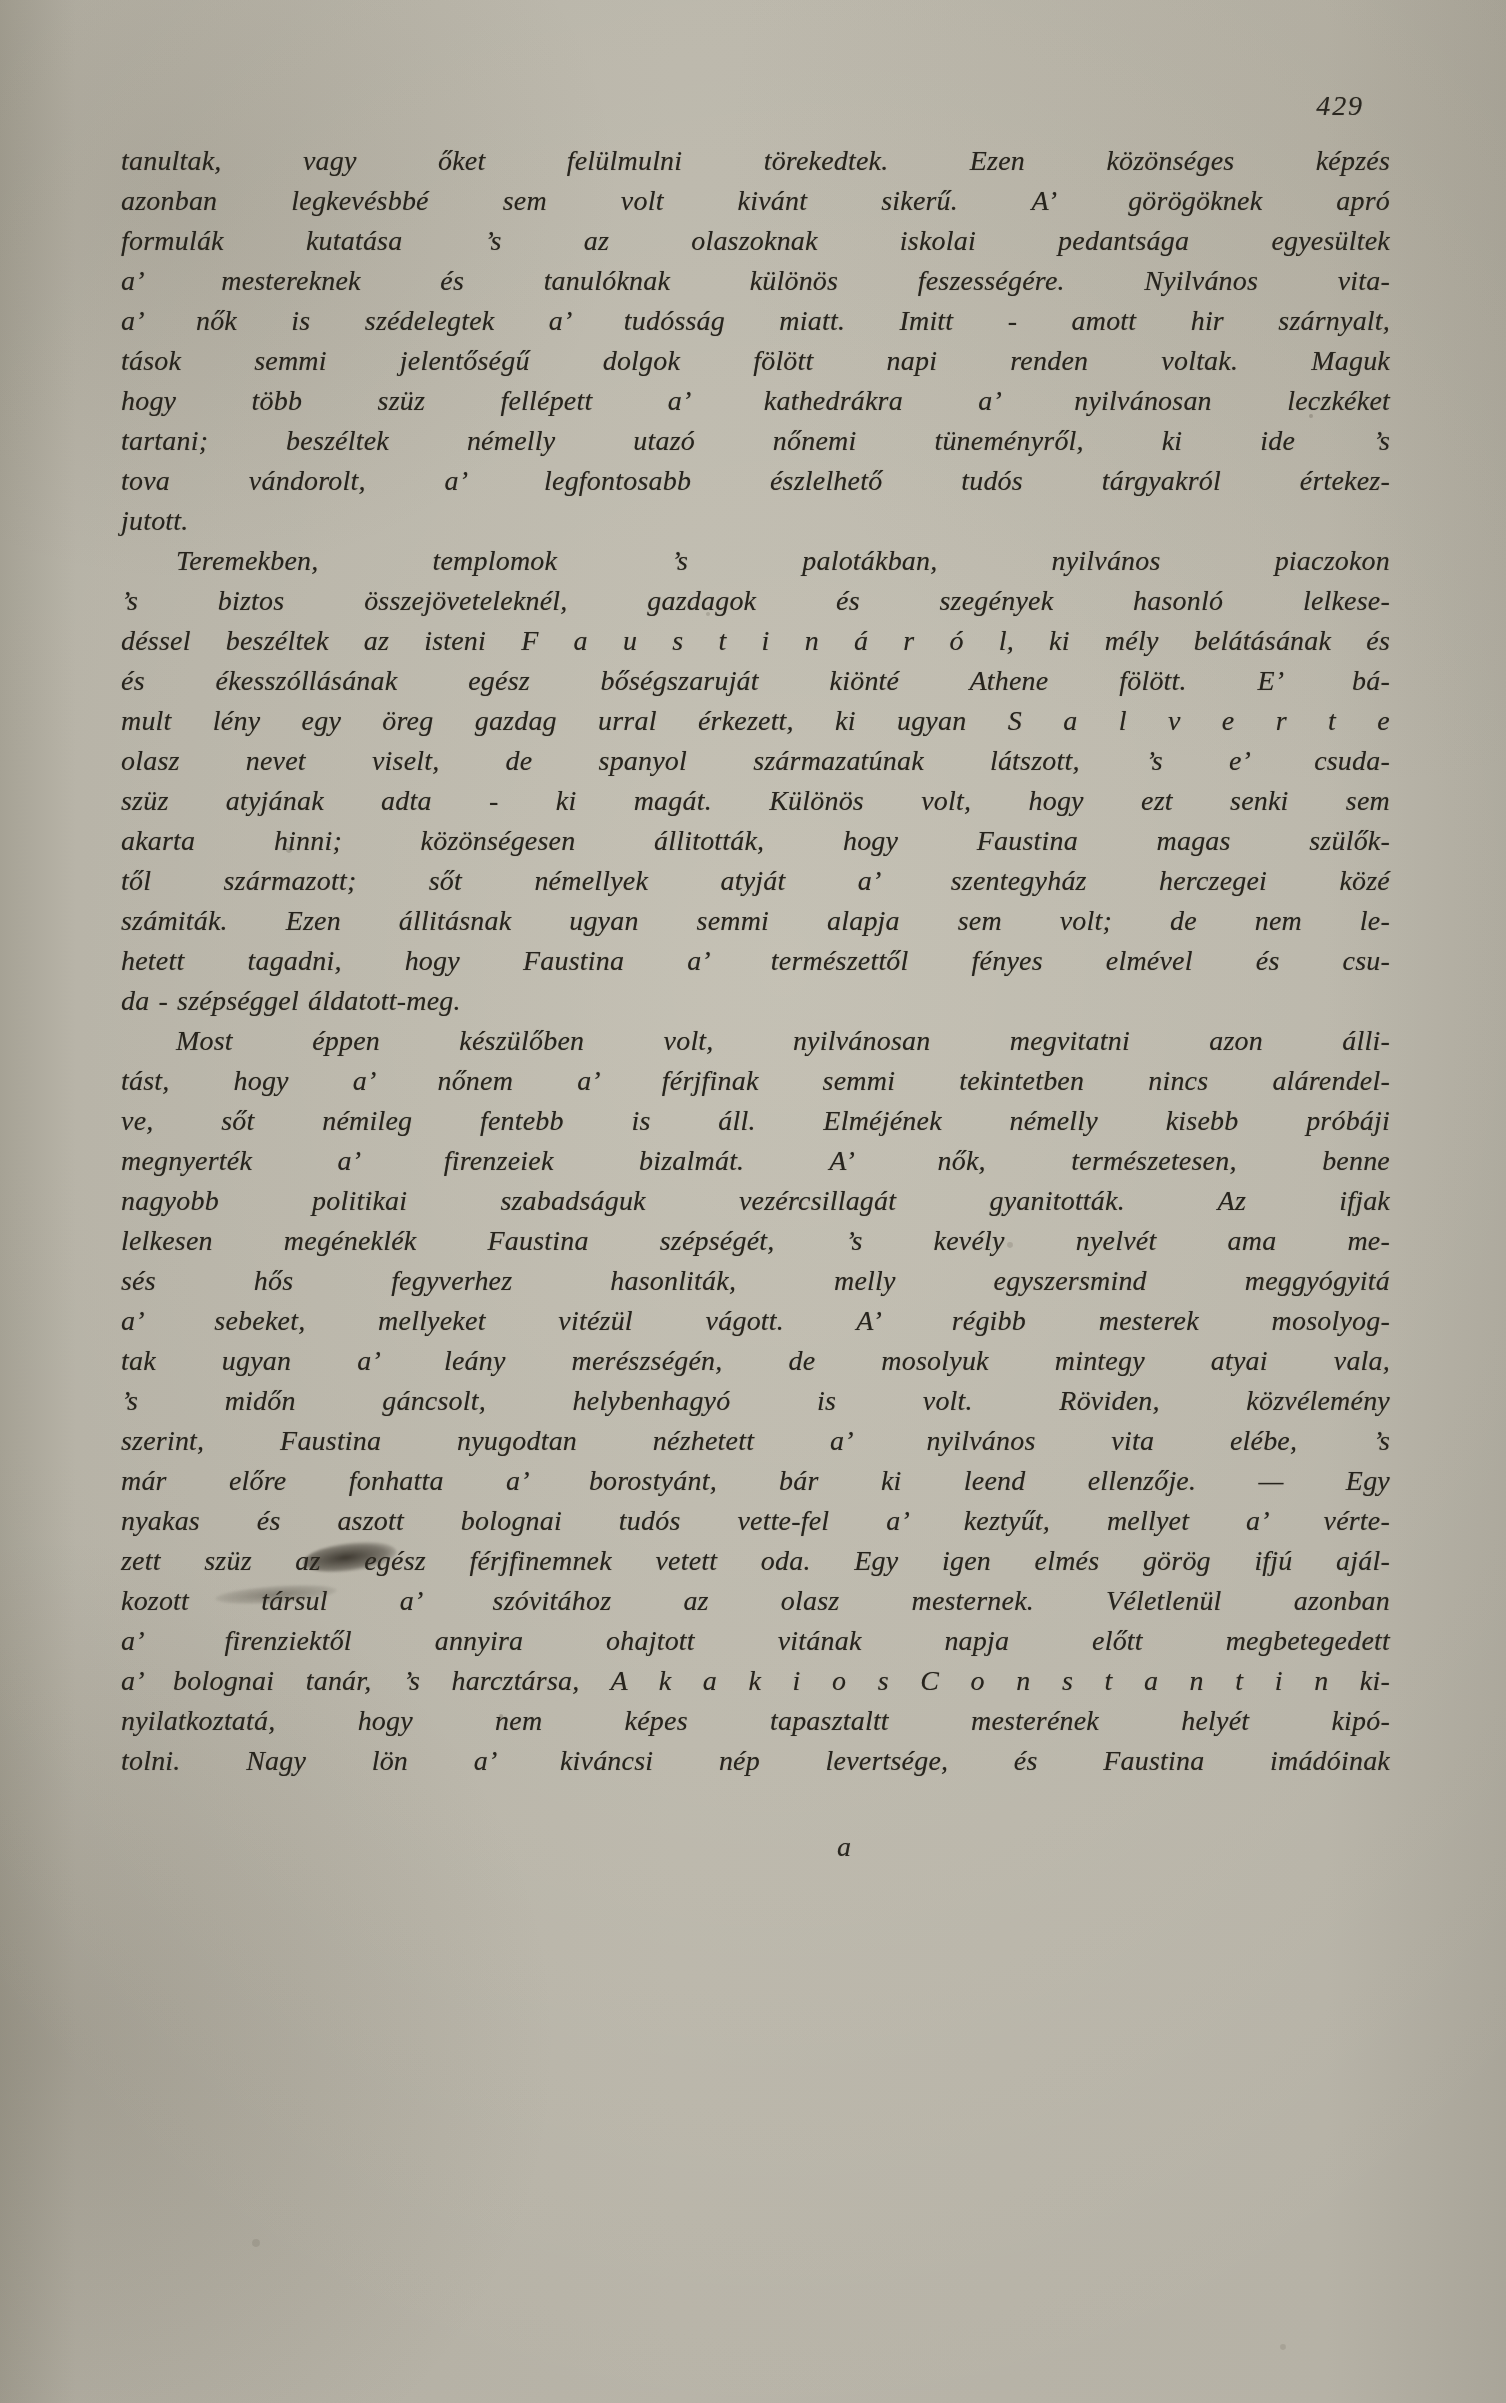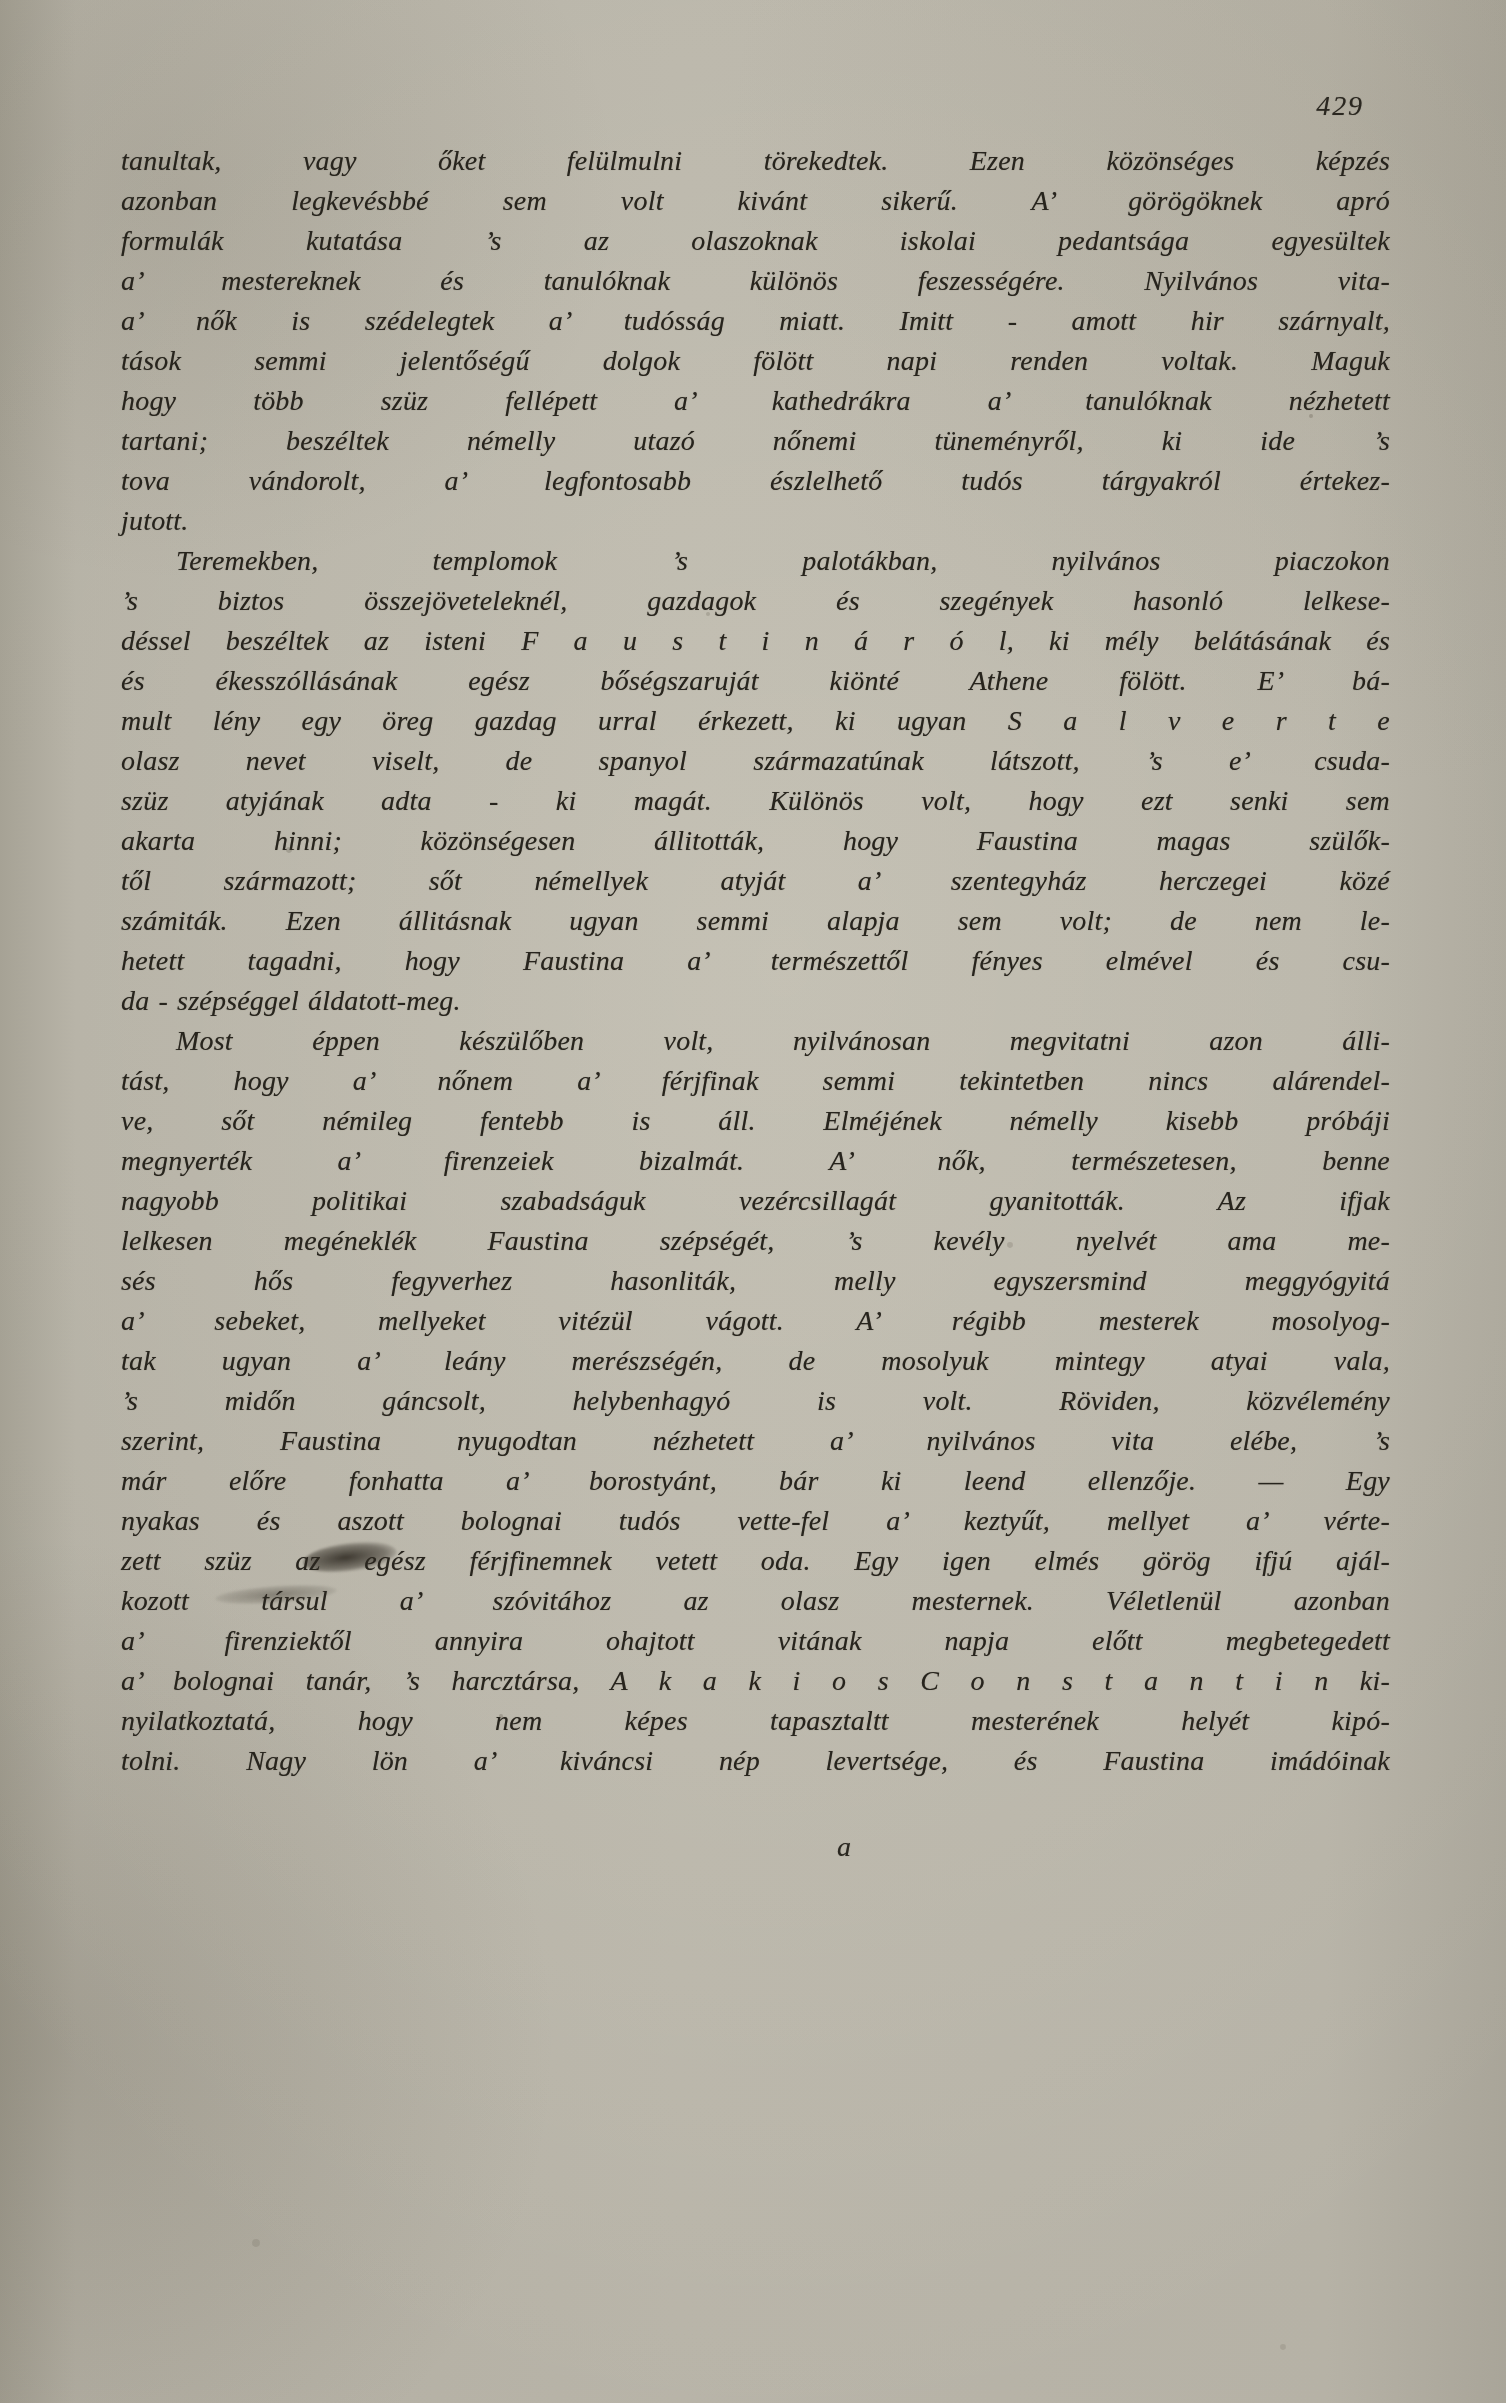--- a/index.html
+++ b/index.html
@@ -109,21 +109,21 @@
 <div class="page">
   <div class="page-number">429</div>
 
   <div class="text-block">
       <div class="line">tanultak, vagy őket felülmulni törekedtek. Ezen közönséges képzés</div>
       <div class="line">azonban legkevésbbé sem volt kivánt sikerű. A’ görögöknek apró</div>
       <div class="line">formulák kutatása ’s az olaszoknak iskolai pedantsága egyesültek</div>
       <div class="line">a’ mestereknek és tanulóknak különös feszességére. Nyilvános vita-</div>
       <div class="line">a’ nők is szédelegtek a’ tudósság miatt. Imitt - amott hir szárnyalt,</div>
       <div class="line">tások semmi jelentőségű dolgok fölött napi renden voltak. Maguk</div>
-      <div class="line">hogy több szüz fellépett a’ kathedrákra a’ tanulóknak nézhetett</div>
+      <div class="line">hogy több szüz fellépett a’ kathedrákra a’ nyilvánosan leczkéket</div>
       <div class="line">tartani; beszéltek némelly utazó nőnemi tüneményről, ki ide ’s</div>
       <div class="line">tova vándorolt, a’ legfontosabb észlelhető tudós tárgyakról értekez-</div>
       <div class="line last">jutott.</div>
       <div class="line indent">Teremekben, templomok ’s palotákban, nyilvános piaczokon</div>
       <div class="line">’s biztos összejöveteleknél, gazdagok és szegények hasonló lelkese-</div>
       <div class="line">déssel beszéltek az isteni F a u s t i n á r ó l, ki mély belátásának és</div>
       <div class="line">és ékesszóllásának egész bőségszaruját kiönté Athene fölött. E’ bá-</div>
       <div class="line">mult lény egy öreg gazdag urral érkezett, ki ugyan S a l v e r t e</div>
       <div class="line">olasz nevet viselt, de spanyol származatúnak látszott, ’s e’ csuda-</div>
       <div class="line">szüz atyjának adta - ki magát. Különös volt, hogy ezt senki sem</div>

